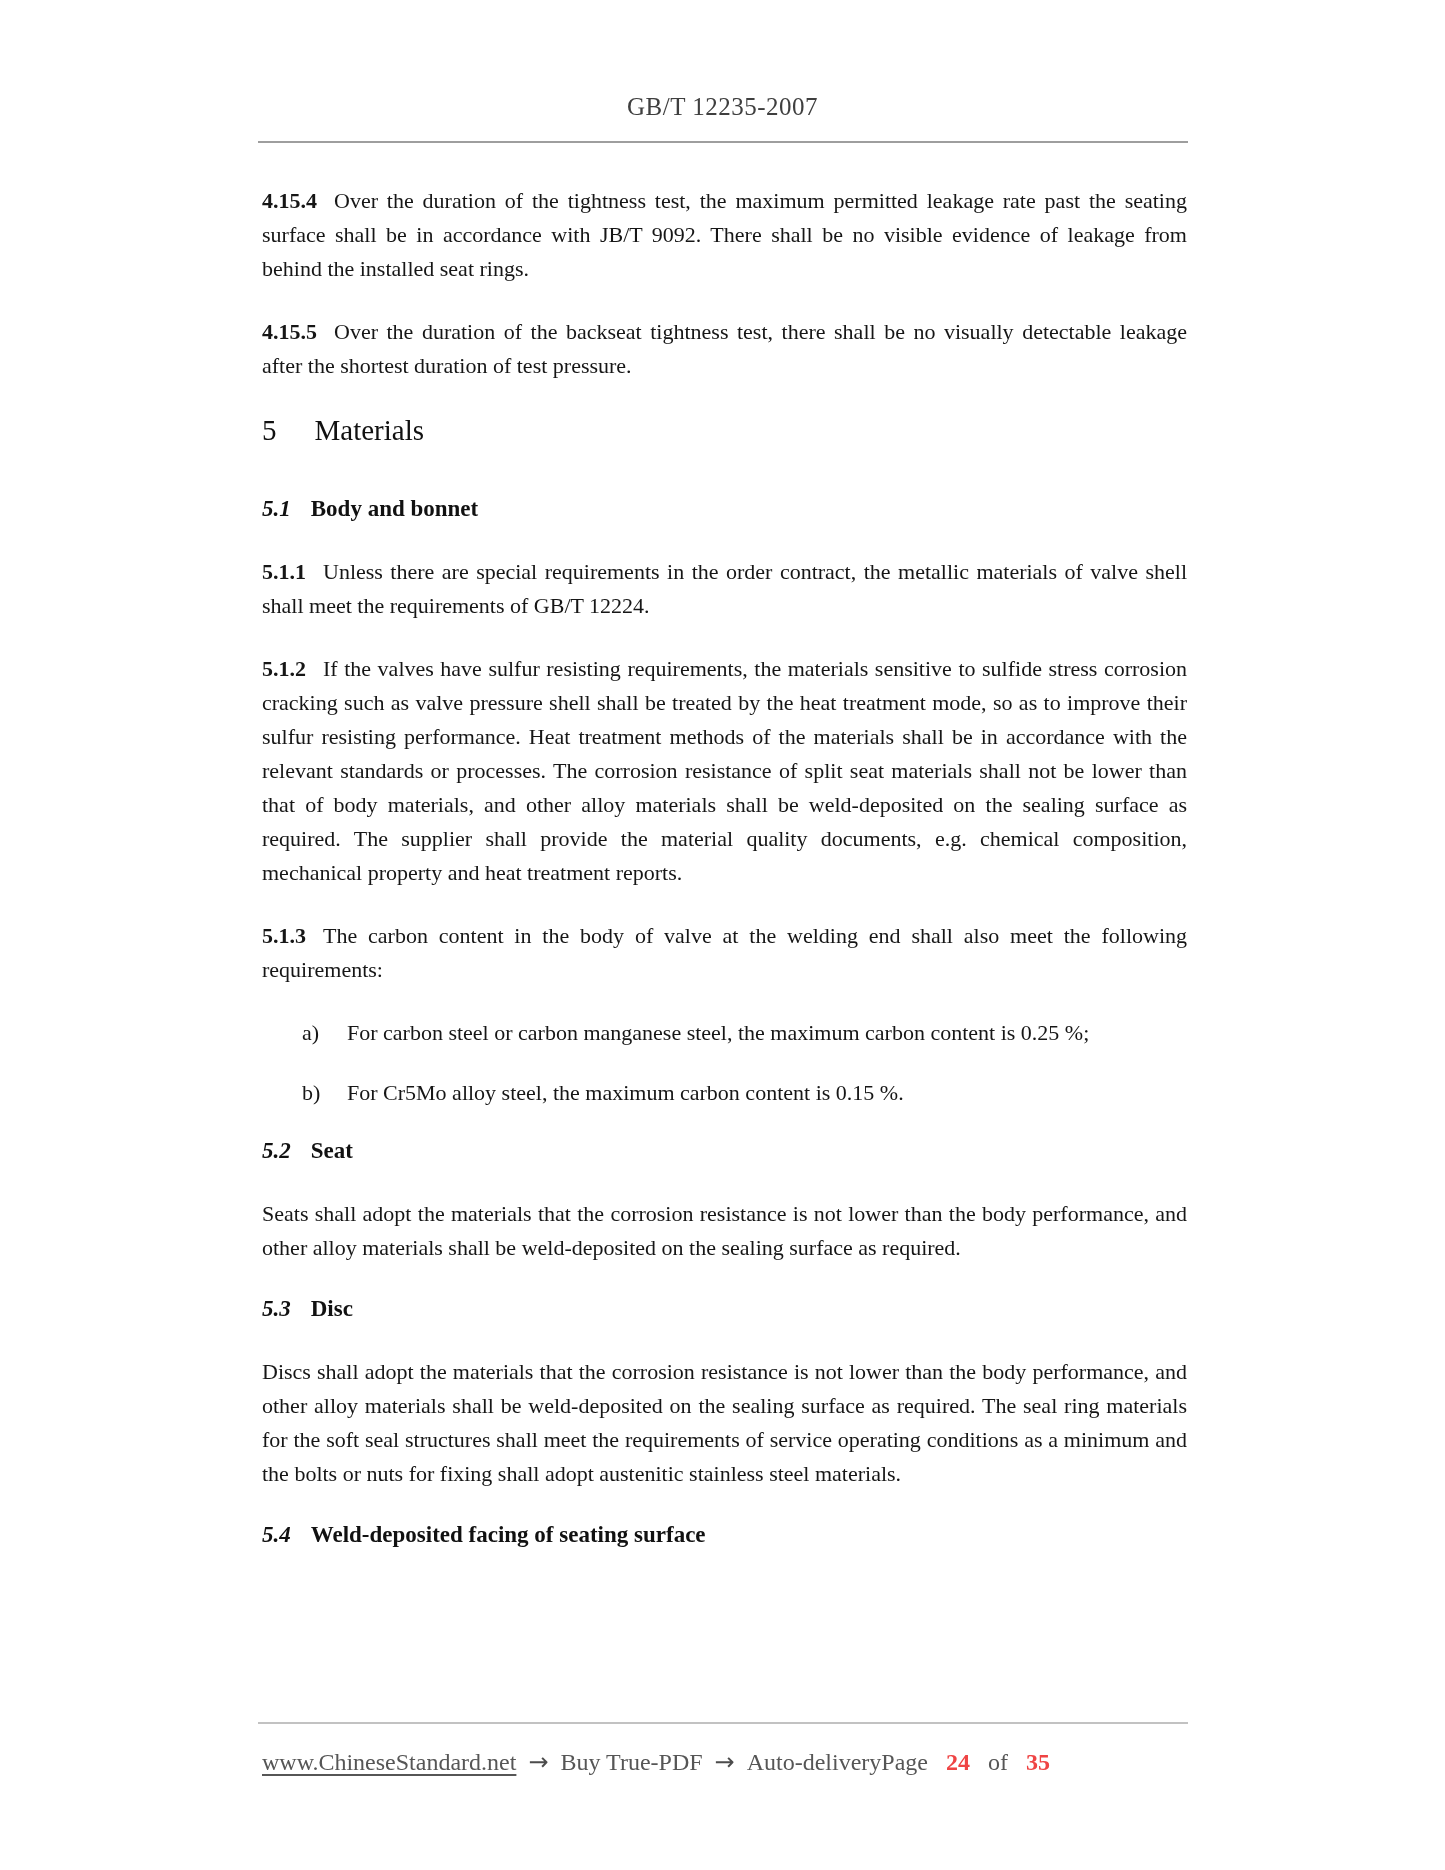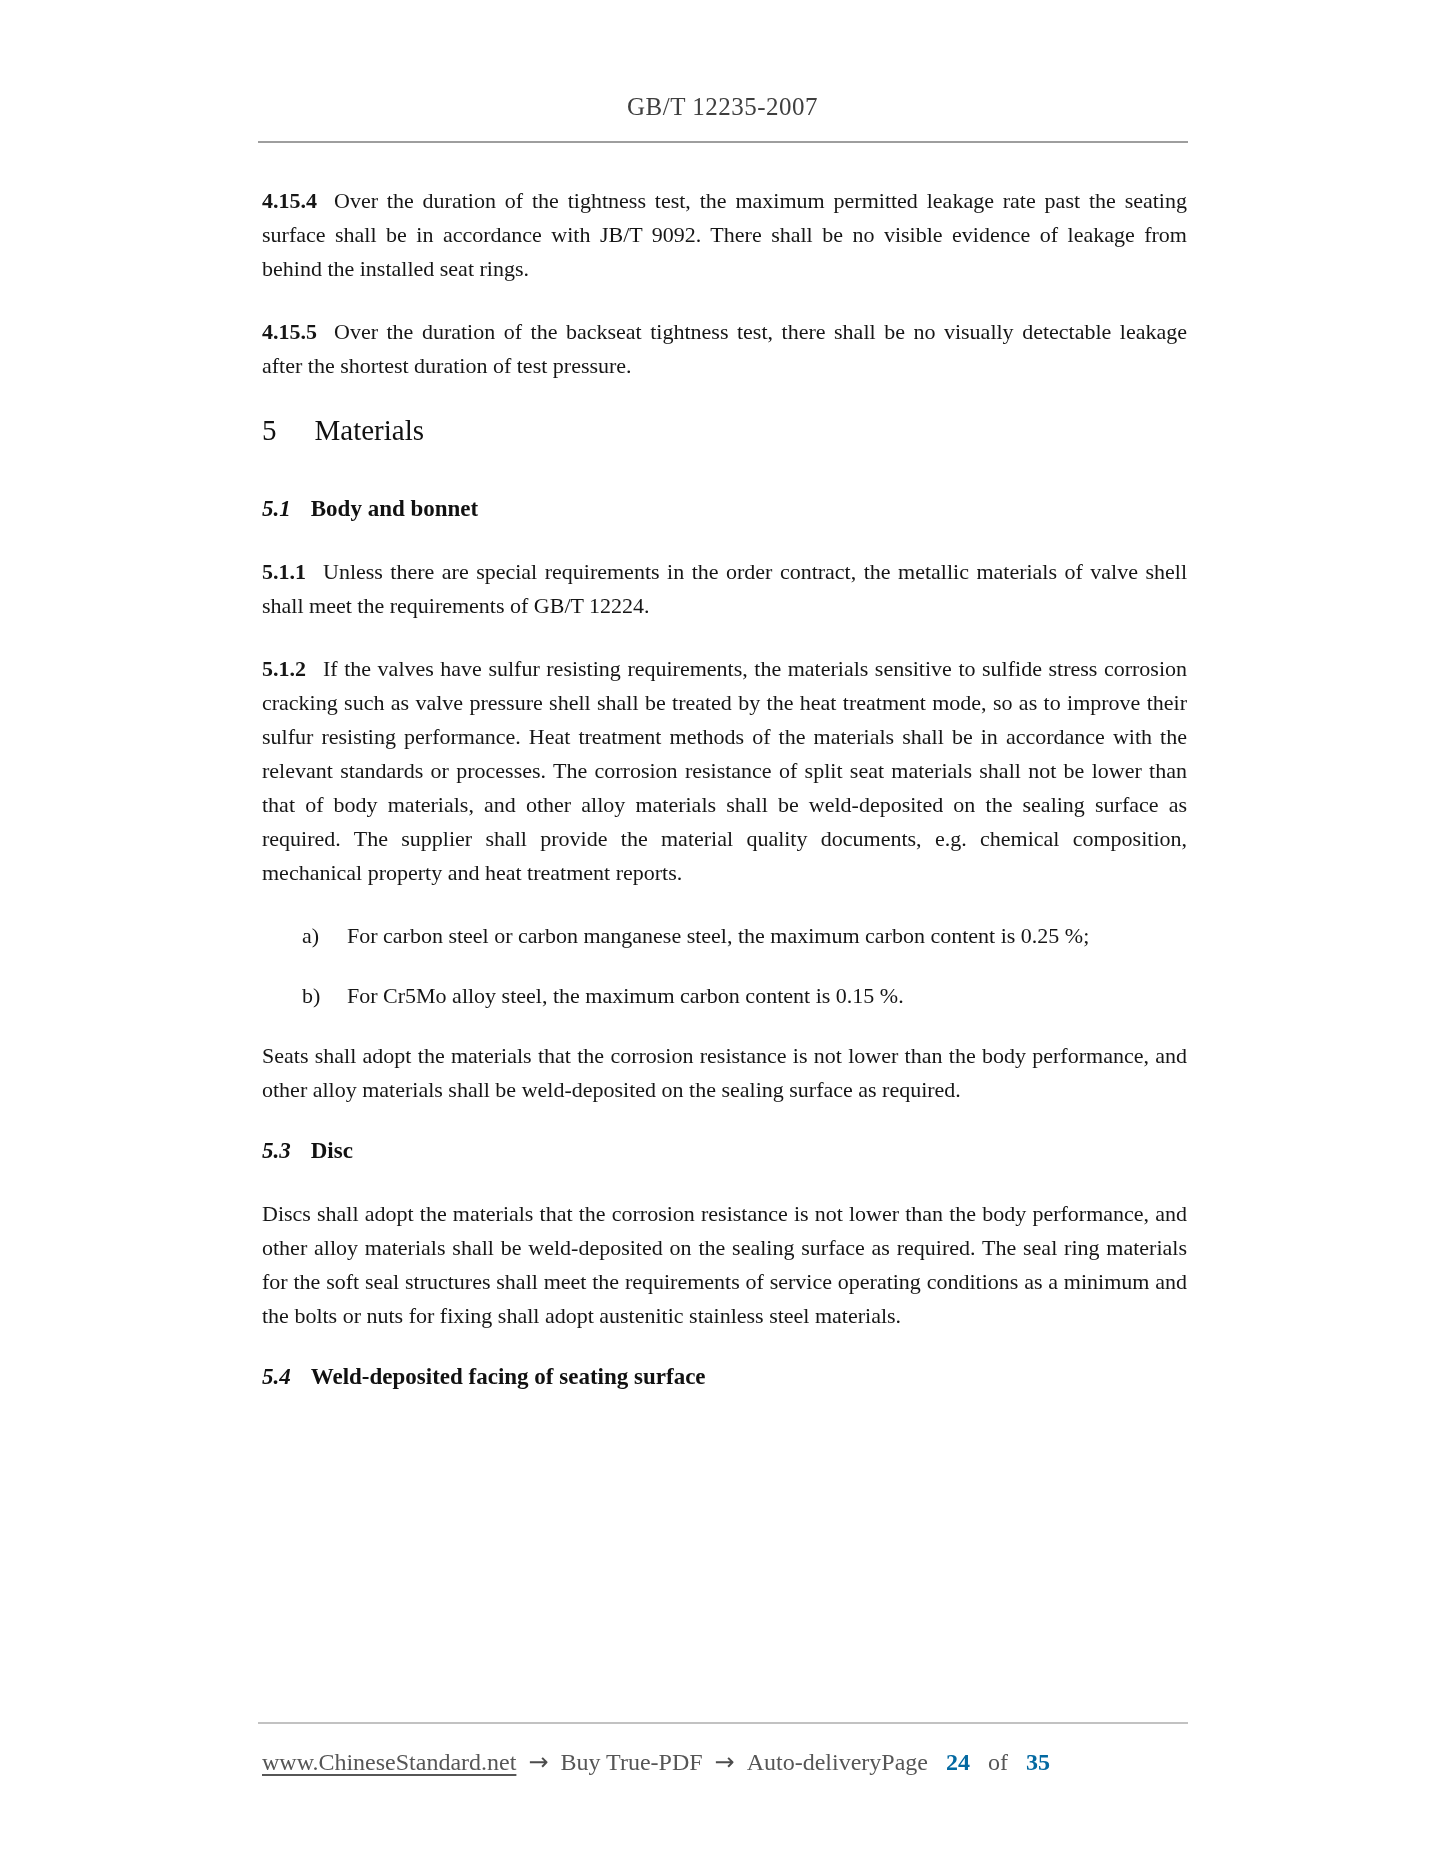--- a/index.html
+++ b/index.html
@@ -114,42 +114,44 @@
     cursor: pointer;
   }
   .arrow-glyph {
     font-family: "DejaVu Sans", sans-serif;
     margin: 0 12px;
     color: #4c4c4c;
   }
   .footer-right { white-space: nowrap; }
   .footer-right .pgnum {
     font-weight: bold;
-    color: #0369a1;
+    color: #ef4444;
   }
   .footer-right span { margin-left: 12px; }
   .footer-right span:first-child { margin-left: 0; }
 </style>
 </head>
 <body>
 
 <div class="page">
 
   <div class="header-title">GB/T 12235-2007</div>
   <div class="header-rule"></div>
 
   <main class="content" id="content">
       <p class="para"><span class="pnum">4.15.4</span><span>Over the duration of the tightness test, the maximum permitted leakage rate past the seating surface shall be in accordance with JB/T 9092. There shall be no visible evidence of leakage from behind the installed seat rings.</span></p>
       <p class="para"><span class="pnum">4.15.5</span><span>Over the duration of the backseat tightness test, there shall be no visually detectable leakage after the shortest duration of test pressure.</span></p>
       <div class="h1"><span class="num">5</span><span>Materials</span></div>
       <div class="h2"><span class="num">5.1</span><span>Body and bonnet</span></div>
       <p class="para"><span class="pnum">5.1.1</span><span>Unless there are special requirements in the order contract, the metallic materials of valve shell shall meet the requirements of GB/T 12224.</span></p>
       <p class="para"><span class="pnum">5.1.2</span><span>If the valves have sulfur resisting requirements, the materials sensitive to sulfide stress corrosion cracking such as valve pressure shell shall be treated by the heat treatment mode, so as to improve their sulfur resisting performance. Heat treatment methods of the materials shall be in accordance with the relevant standards or processes. The corrosion resistance of split seat materials shall not be lower than that of body materials, and other alloy materials shall be weld-deposited on the sealing surface as required. The supplier shall provide the material quality documents, e.g. chemical composition, mechanical property and heat treatment reports.</span></p>
+      <p class="para"><span class="pnum">5.1.3</span><span>The carbon content in the body of valve at the welding end shall also meet the following requirements:</span></p>
       <div class="li"><span class="marker">a)</span><span>For carbon steel or carbon manganese steel, the maximum carbon content is 0.25 %;</span></div>
       <div class="li"><span class="marker">b)</span><span>For Cr5Mo alloy steel, the maximum carbon content is 0.15 %.</span></div>
+      <div class="h2"><span class="num">5.2</span><span>Seat</span></div>
       <p class="para"><span>Seats shall adopt the materials that the corrosion resistance is not lower than the body performance, and other alloy materials shall be weld-deposited on the sealing surface as required.</span></p>
       <div class="h2"><span class="num">5.3</span><span>Disc</span></div>
       <p class="para"><span>Discs shall adopt the materials that the corrosion resistance is not lower than the body performance, and other alloy materials shall be weld-deposited on the sealing surface as required. The seal ring materials for the soft seal structures shall meet the requirements of service operating conditions as a minimum and the bolts or nuts for fixing shall adopt austenitic stainless steel materials.</span></p>
       <div class="h2"><span class="num">5.4</span><span>Weld-deposited facing of seating surface</span></div>
     </main>
 
   <div class="footer-rule"></div>
   <div class="footer-row">
     <div class="footer-left">
       <span class="footer-link">www.ChineseStandard.net</span><span class="arrow-glyph">→</span><span>Buy True-PDF</span><span class="arrow-glyph">→</span><span>Auto-delivery</span>

